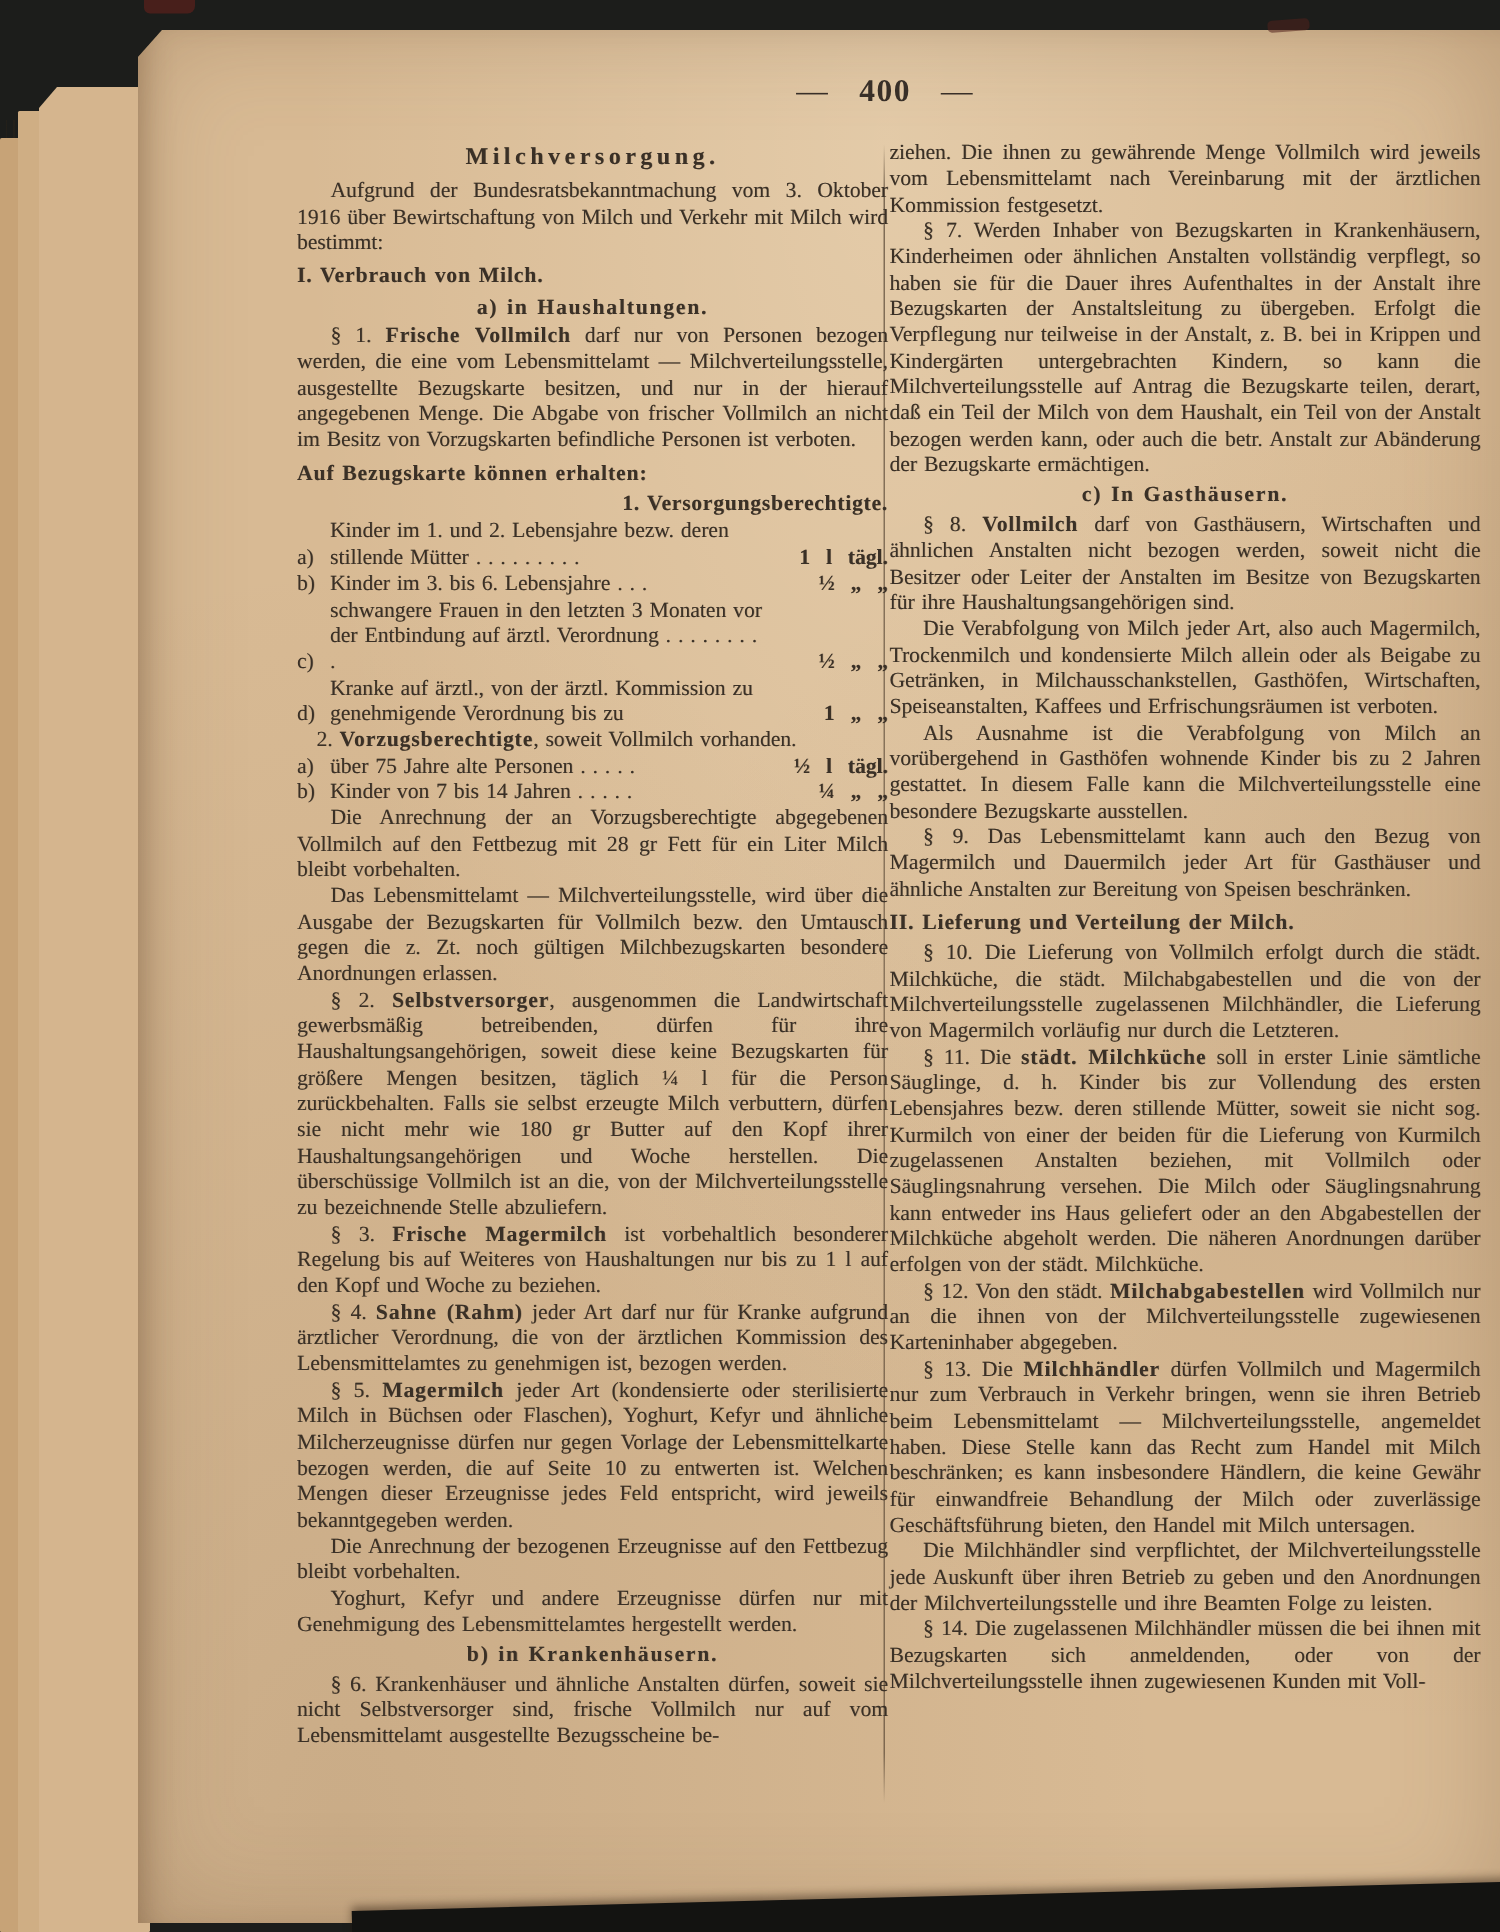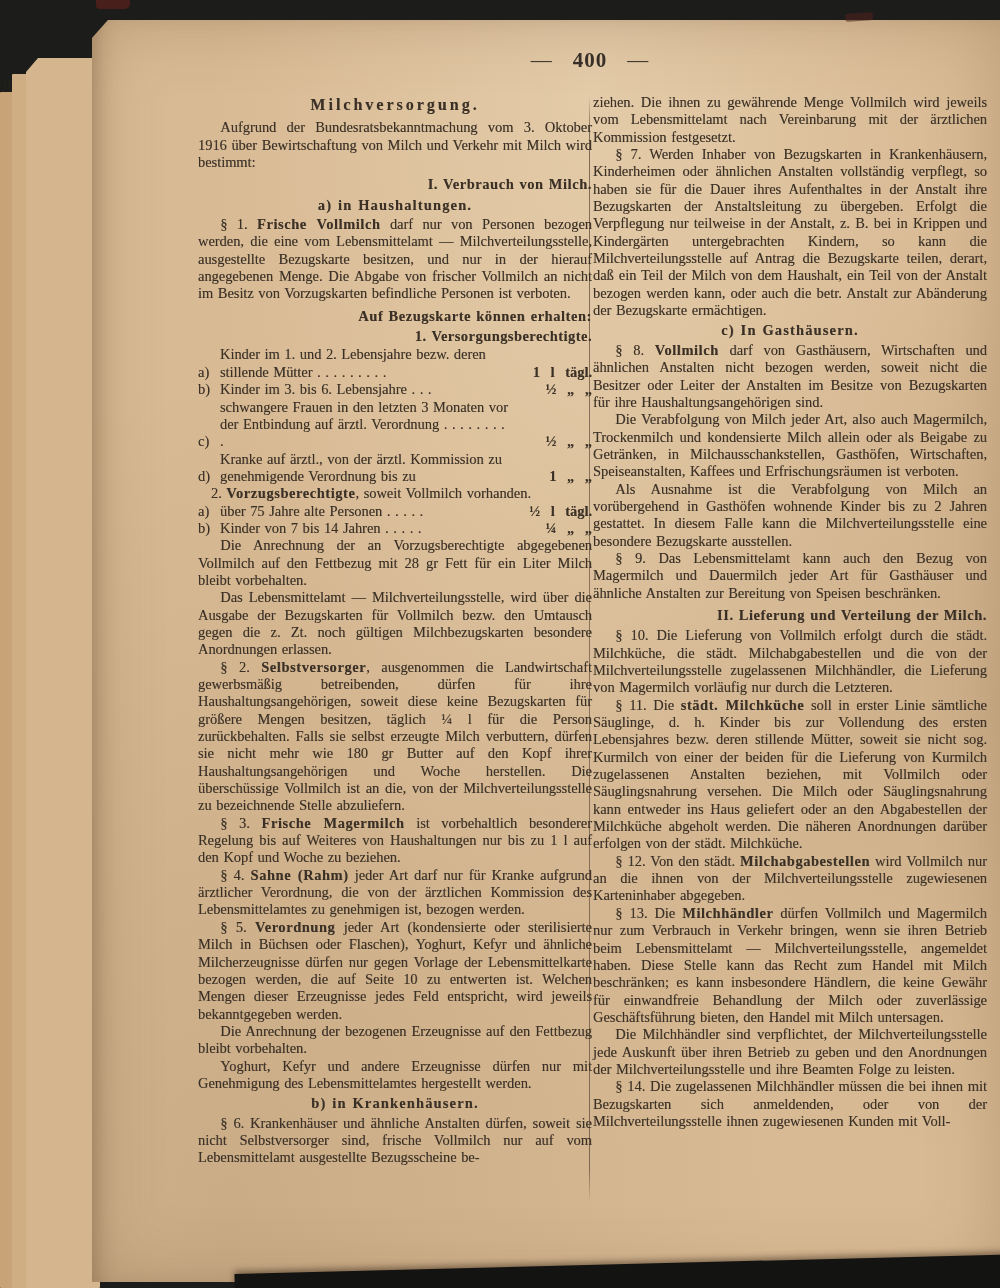--- a/index.html
+++ b/index.html
@@ -56,21 +56,21 @@
   }
   .col-left{left:106px;top:76px;}
   .col-right{left:501px;top:74px;}
   .col-divider{
     position:absolute;left:497px;top:76px;width:1.4px;height:1106px;
     background:linear-gradient(to bottom, rgba(72,56,40,0.0), rgba(72,56,40,0.65) 3%, rgba(72,56,40,0.55) 50%, rgba(72,56,40,0.62) 97%, rgba(72,56,40,0.0));
   }
   
   .blk{margin:0;}
   .blk-title{text-align:center;font-weight:bold;font-size:16px;letter-spacing:3px;margin:0 0 6px 0;}
-  .blk-heading{text-align:right;font-weight:bold;letter-spacing:0.6px;margin:5px 0 3px 0;text-indent:0;}
+  .blk-heading{text-align:left;font-weight:bold;letter-spacing:0.6px;margin:5px 0 3px 0;text-indent:0;}
   .blk-subheading{text-align:center;font-weight:bold;letter-spacing:1.2px;margin:3px 0 2px 0;}
   .blk-subheading2{text-align:right;font-weight:bold;letter-spacing:0.5px;margin:2px 0 1px 0;}
   .blk-p{text-indent:1.55em;}
   .blk-pnoindent{text-indent:0;}
   .blk-plist{text-indent:0.9em;text-align:left;}
   .blk-entry{display:flex;align-items:flex-end;text-align:left;}
   .entry-label{flex:0 0 22px;}
   .entry-text{flex:1 1 auto;}
   .entry-amount{flex:0 0 auto;min-width:74px;text-align:right;word-spacing:7px;padding-left:6px;white-space:nowrap;font-weight:bold;}
   .emph{font-weight:bold;letter-spacing:0.6px;}
@@ -127,21 +127,21 @@
       <div class="blk blk-entry">
         <span class="entry-label">b)</span>
         <span class="entry-text">Kinder von 7 bis 14 Jahren .  .  .  .  .</span>
         <span class="entry-amount">¼ „ „</span>
       </div>
       <div class="blk blk-p">Die Anrechnung der an Vorzugsberechtigte abgegebenen Vollmilch auf den Fettbezug mit 28 gr Fett für ein Liter Milch bleibt vorbehalten.</div>
       <div class="blk blk-p">Das Lebensmittelamt — Milchverteilungsstelle, wird über die Ausgabe der Bezugskarten für Vollmilch bezw. den Umtausch gegen die z. Zt. noch gültigen Milchbezugskarten besondere Anordnungen erlassen.</div>
       <div class="blk blk-p">§ 2. <span class="emph">Selbstversorger</span>, ausgenommen die Landwirtschaft gewerbsmäßig betreibenden, dürfen für ihre Haushaltungsangehörigen, soweit diese keine Bezugskarten für größere Mengen besitzen, täglich ¼ l für die Person zurückbehalten. Falls sie selbst erzeugte Milch verbuttern, dürfen sie nicht mehr wie 180 gr Butter auf den Kopf ihrer Haushaltungsangehörigen und Woche herstellen. Die überschüssige Vollmilch ist an die, von der Milchverteilungsstelle zu bezeichnende Stelle abzuliefern.</div>
       <div class="blk blk-p">§ 3. <span class="emph">Frische Magermilch</span> ist vorbehaltlich besonderer Regelung bis auf Weiteres von Haushaltungen nur bis zu 1 l auf den Kopf und Woche zu beziehen.</div>
       <div class="blk blk-p">§ 4. <span class="emph">Sahne (Rahm)</span> jeder Art darf nur für Kranke aufgrund ärztlicher Verordnung, die von der ärztlichen Kommission des Lebensmittelamtes zu genehmigen ist, bezogen werden.</div>
-      <div class="blk blk-p">§ 5. <span class="emph">Verordnung</span> jeder Art (kondensierte oder sterilisierte Milch in Büchsen oder Flaschen), Yoghurt, Kefyr und ähnliche Milcherzeugnisse dürfen nur gegen Vorlage der Lebensmittelkarte bezogen werden, die auf Seite 10 zu entwerten ist. Welchen Mengen dieser Erzeugnisse jedes Feld entspricht, wird jeweils bekanntgegeben werden.</div>
+      <div class="blk blk-p">§ 5. <span class="emph">Magermilch</span> jeder Art (kondensierte oder sterilisierte Milch in Büchsen oder Flaschen), Yoghurt, Kefyr und ähnliche Milcherzeugnisse dürfen nur gegen Vorlage der Lebensmittelkarte bezogen werden, die auf Seite 10 zu entwerten ist. Welchen Mengen dieser Erzeugnisse jedes Feld entspricht, wird jeweils bekanntgegeben werden.</div>
       <div class="blk blk-p">Die Anrechnung der bezogenen Erzeugnisse auf den Fettbezug bleibt vorbehalten.</div>
       <div class="blk blk-p">Yoghurt, Kefyr und andere Erzeugnisse dürfen nur mit Genehmigung des Lebensmittelamtes hergestellt werden.</div>
       <div class="blk blk-subheading">b) in Krankenhäusern.</div>
       <div class="blk blk-p">§ 6. Krankenhäuser und ähnliche Anstalten dürfen, soweit sie nicht Selbstversorger sind, frische Vollmilch nur auf vom Lebensmittelamt ausgestellte Bezugsscheine be-</div>
     </div>
   <div class="col col-right">
       <div class="blk blk-pnoindent">ziehen. Die ihnen zu gewährende Menge Vollmilch wird jeweils vom Lebensmittelamt nach Vereinbarung mit der ärztlichen Kommission festgesetzt.</div>
       <div class="blk blk-p">§ 7. Werden Inhaber von Bezugskarten in Krankenhäusern, Kinderheimen oder ähnlichen Anstalten vollständig verpflegt, so haben sie für die Dauer ihres Aufenthaltes in der Anstalt ihre Bezugskarten der Anstaltsleitung zu übergeben. Erfolgt die Verpflegung nur teilweise in der Anstalt, z. B. bei in Krippen und Kindergärten untergebrachten Kindern, so kann die Milchverteilungsstelle auf Antrag die Bezugskarte teilen, derart, daß ein Teil der Milch von dem Haushalt, ein Teil von der Anstalt bezogen werden kann, oder auch die betr. Anstalt zur Abänderung der Bezugskarte ermächtigen.</div>
       <div class="blk blk-subheading">c) In Gasthäusern.</div>
       <div class="blk blk-p">§ 8. <span class="emph">Vollmilch</span> darf von Gasthäusern, Wirtschaften und ähnlichen Anstalten nicht bezogen werden, soweit nicht die Besitzer oder Leiter der Anstalten im Besitze von Bezugskarten für ihre Haushaltungsangehörigen sind.</div>

